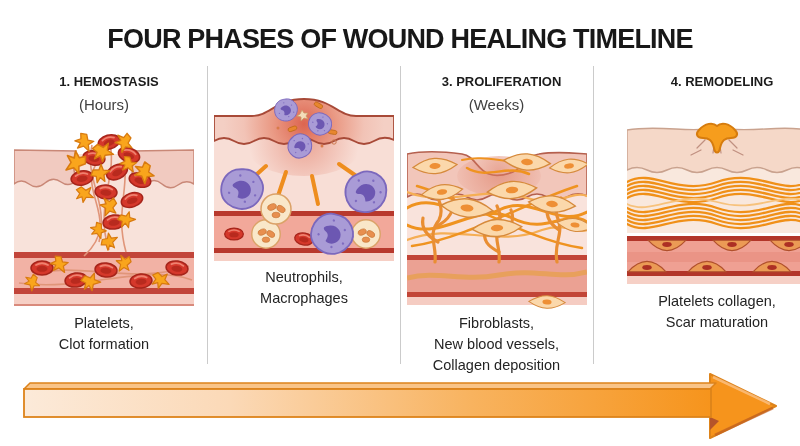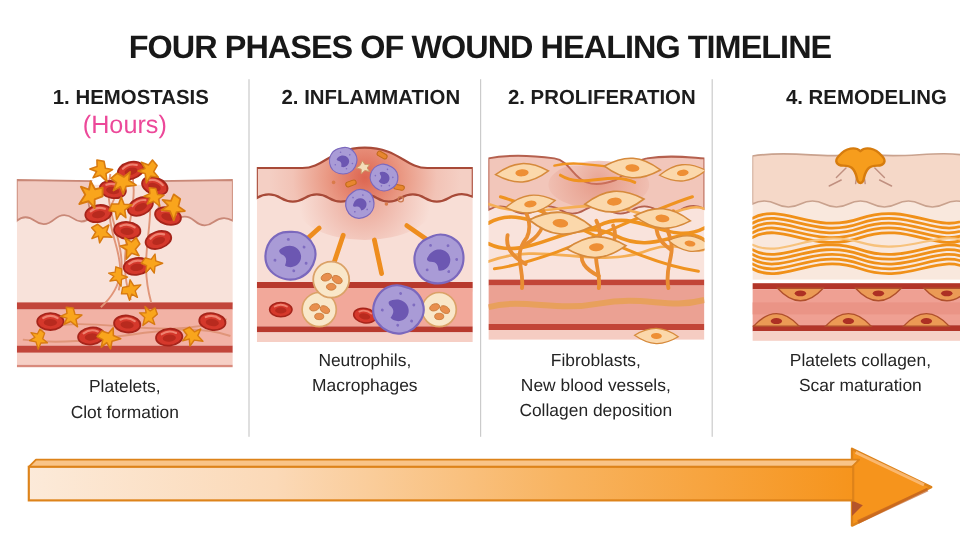--- a/index.html
+++ b/index.html
@@ -8,22 +8,22 @@
 
   .title {
     position:absolute; top:24px; left:0; width:800px;
     text-align:center; font-size:27px; font-weight:700; letter-spacing:-0.8px;
     color:#181818;
   }
 
   .divider { position:absolute; top:66px; width:1px; height:298px; background:#cbcbcb; }
 
   .col { position:absolute; top:70px; text-align:center; }
-  .col .phase-name { font-size:17px; font-weight:700; color:#1c1c1c; line-height:24px;margin-left:10px; }
-  .col .phase-duration { font-size:21px; color:#ec4899; line-height:22px; }
+  .col .phase-name { font-size:13px; font-weight:700; color:#1c1c1c; line-height:24px;margin-left:10px; }
+  .col .phase-duration { font-size:15px; color:#404040; line-height:22px; }
   .col svg.illus { display:block; margin:14px auto 0 auto; }
   .col .caption {
     font-size:14.5px; color:#242424; line-height:1.45;
     white-space:pre-line;
   }
 
   .timeline-wrap { position:absolute; left:0; top:372px; width:800px; height:74px; }
 </style>
 </head>
 <body>
@@ -128,21 +128,20 @@
       <use href="#platelet" transform="translate(76,152) rotate(-40)"></use>
       <use href="#platelet" transform="translate(110,133) rotate(80) scale(0.9)"></use>
       <use href="#platelet" transform="translate(146,150) rotate(-15) scale(0.95)"></use>
       <use href="#platelet" transform="translate(18,152) rotate(50) scale(0.85)"></use>
     </svg>
     <div class="caption">Platelets,
 Clot formation</div>
   </div>
 
   <div class="col" style="left:208px; width:192px">
-    <div class="phase-name">2. INFLAMMATION</div>
     <svg class="illus" width="180" height="183" viewBox="0 0 180 183" aria-label="immune-cells-migrating-to-swollen-inflamed-wound">
       <defs>
         <radialGradient id="g2a" gradientUnits="userSpaceOnUse" cx="90" cy="40" r="80">
           <stop offset="0" stop-color="#dd6550"></stop>
           <stop offset="0.4" stop-color="#ea9a85"></stop>
           <stop offset="0.75" stop-color="#f2c3b6"></stop>
           <stop offset="1" stop-color="#f4cfc4"></stop>
         </radialGradient>
         <radialGradient id="g2t" gradientUnits="userSpaceOnUse" cx="90" cy="58" r="55">
           <stop offset="0" stop-color="#dd6a52" stop-opacity="0.5"></stop>
@@ -190,21 +189,22 @@
       <use href="#macrophage" transform="translate(28,105) rotate(10)"></use>
       <use href="#macrophage" transform="translate(152,108) rotate(-15)"></use>
       <use href="#macrophage" transform="translate(118,150) rotate(25)"></use>
       <use href="#neutrophil" transform="translate(62,125)"></use>
     </svg>
     <div class="caption">Neutrophils,
 Macrophages</div>
   </div>
 
   <div class="col" style="left:400px; width:193px">
-    <div class="phase-name">2. PROLIFERATION</div>
+    <div class="phase-name">3. PROLIFERATION</div>
+    <div class="phase-duration">(Weeks)</div>
     <svg class="illus" width="180" height="183" viewBox="0 0 180 183" aria-label="fibroblasts-new-blood-vessels-and-collagen-fibers-filling-wound">
       <defs>
         <radialGradient id="g3t" gradientUnits="userSpaceOnUse" cx="92" cy="42" r="50">
           <stop offset="0" stop-color="#dd7c64" stop-opacity="0.6"></stop>
           <stop offset="1" stop-color="#dd7c64" stop-opacity="0"></stop>
         </radialGradient>
       </defs>
       <rect x="0" y="30" width="180" height="95" fill="#f9e3dc"></rect>
 
       <path d="M0,24 C20,20 40,22 55,24 C68,26 70,40 82,44 C90,47 98,45 106,42 C116,38 118,26 132,24 C150,21 165,23 180,24 V66 Q170,61 160,67 Q150,73 140,67 Q130,61 120,67 Q110,73 100,67 Q90,61 80,67 Q70,73 60,67 Q50,61 40,67 Q30,73 20,67 Q10,61 0,67 Z" fill="#f2c6ba" stroke="#b5604e" stroke-width="1.6"></path>

